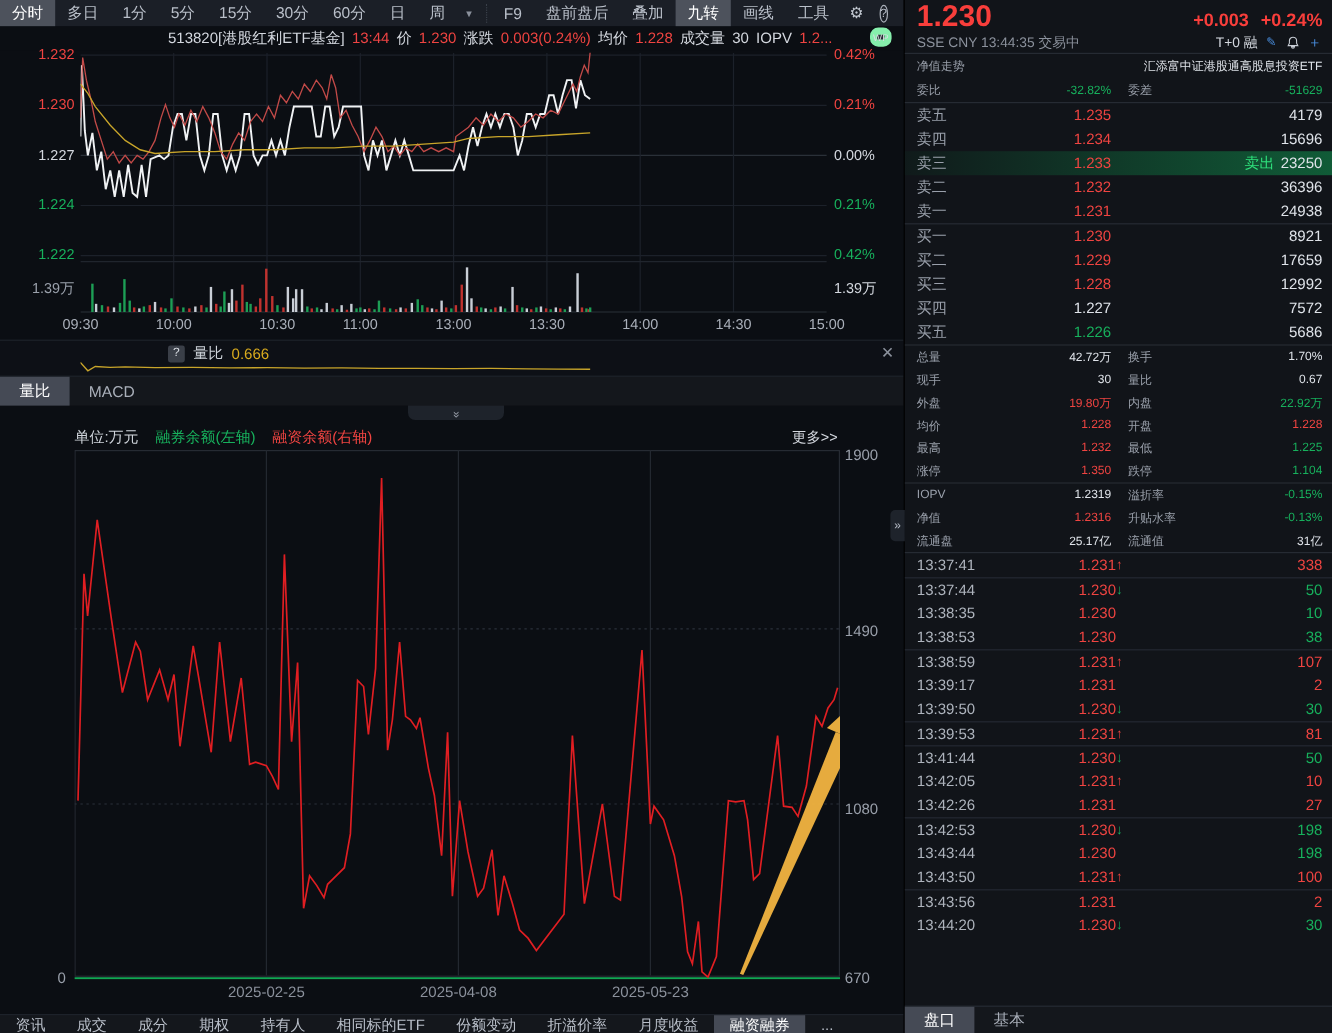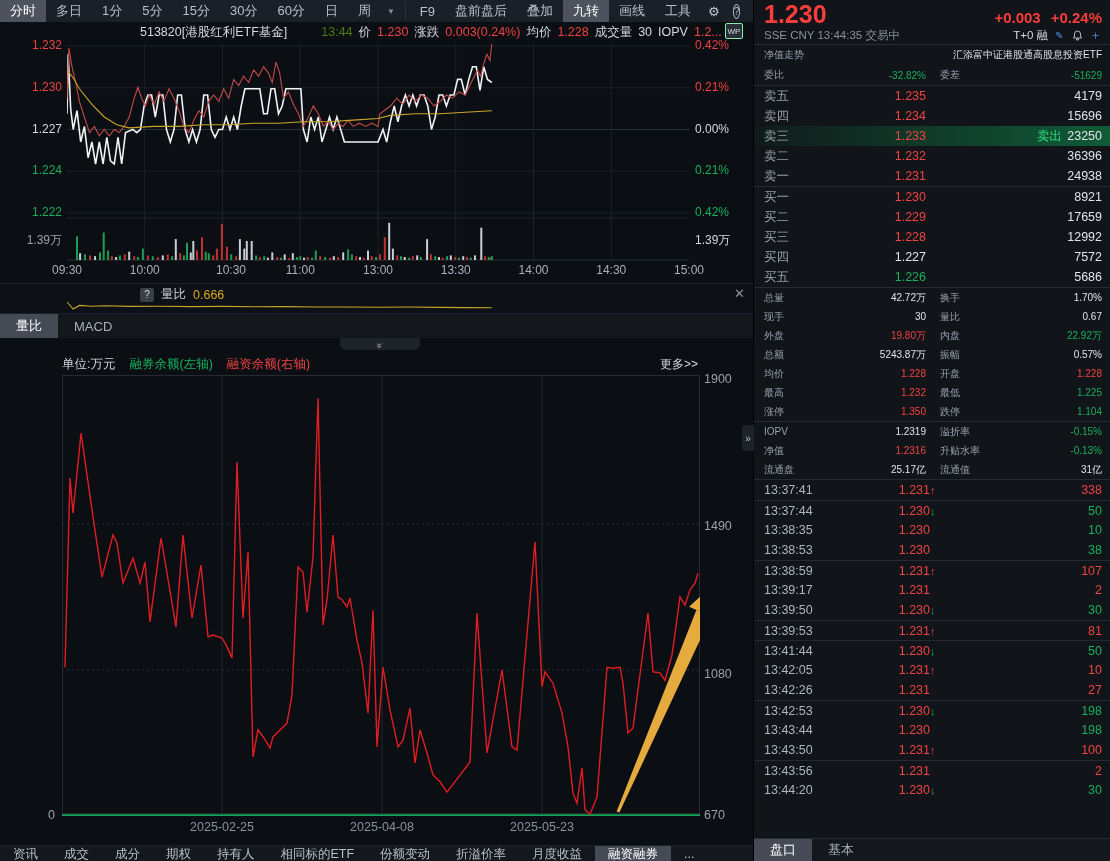--- a/index.html
+++ b/index.html
@@ -14,22 +14,22 @@
   .tb-tab { padding:0 10px; display:flex; align-items:center; cursor:pointer; white-space:nowrap; }
   .tb-tab.active { background:#4d525c; color:#fff; }
   .tb-caret { padding:0 6px; display:flex; align-items:center; font-size:9px; color:#8b919c; }
   .tb-sep { width:1px; border-left:1px dotted #3a404a; margin:3px 4px; }
   .tb-spacer { flex:1; }
   .tb-icon { padding:0 7px; display:flex; align-items:center; color:#c3c9d2; }
   .tb-help { width:15px; height:15px; border:1px solid #aab0ba; border-radius:50%; font-size:10px; display:flex; align-items:center; justify-content:center; align-self:center; margin:0 6px; }
 
   
   .chart-header { position:absolute; left:0; top:22px; width:753px; height:20px; display:flex; align-items:center; gap:6px; padding-left:140px; font-size:12.5px; color:#d4d8df; background:#0b0e13; white-space:nowrap; }
-  .ch-red { color:#ef4441; } .ch-cyan { color:#4d7c0f;margin-left:28px; }
-  .wp-badge { position:absolute; right:10px; top:1px; width:18px; height:16px; border:1px solid #86efac; border-radius:2px; color:#d7dbe1; font-size:8px; display:flex; align-items:center; justify-content:center; background:#2a2e36; }
+  .ch-red { color:#ef4441; } .ch-cyan { color:#ef4444; }
+  .wp-badge { position:absolute; right:10px; top:1px; width:18px; height:16px; border:6px solid #86efac; border-radius:7px; color:#d7dbe1; font-size:8px; display:flex; align-items:center; justify-content:center; background:#2a2e36; }
 
   
   .intraday { position:absolute; left:0; top:42px; width:753px; height:240px; }
   .axis-lab { position:absolute; font-size:12px; }
   .t-red { color:#ef4441; } .t-green { color:#17b05c; } .t-white { color:#d4d8df; } .t-dim { color:#9aa0ab; }
   .timebar { position:absolute; left:0; top:263px; width:753px; height:19px;padding-left:37px; }
   .timebar span { position:absolute; color:#aab0ba; font-size:12px; transform:translateX(-50%); }
 
   
   .vr-panel { position:absolute; left:0; top:283px; width:753px; height:30px; background:#0d1016; border-top:1px solid #1d222a; }
@@ -476,26 +476,20 @@
           <span class="lab2">量比</span>
           <span class="v2 c-white">0.67</span>
         </div>
         <div class="rp-row">
           <span class="lab">外盘</span>
           <span class="v1 c-red">19.80万</span>
           <span class="lab2">内盘</span>
           <span class="v2 c-green">22.92万</span>
         </div>
         <div class="rp-row">
-          <span class="lab">总额</span>
-          <span class="v1 c-white">5243.87万</span>
-          <span class="lab2">振幅</span>
-          <span class="v2 c-white">0.57%</span>
-        </div>
-        <div class="rp-row">
           <span class="lab">均价</span>
           <span class="v1 c-red">1.228</span>
           <span class="lab2">开盘</span>
           <span class="v2 c-red">1.228</span>
         </div>
         <div class="rp-row">
           <span class="lab">最高</span>
           <span class="v1 c-red">1.232</span>
           <span class="lab2">最低</span>
           <span class="v2 c-green">1.225</span>

